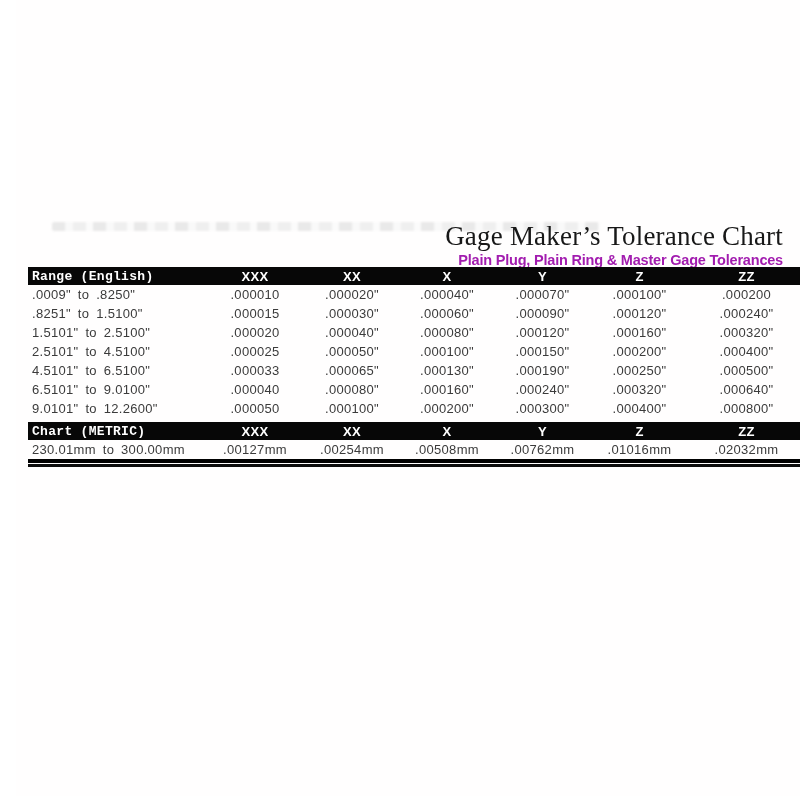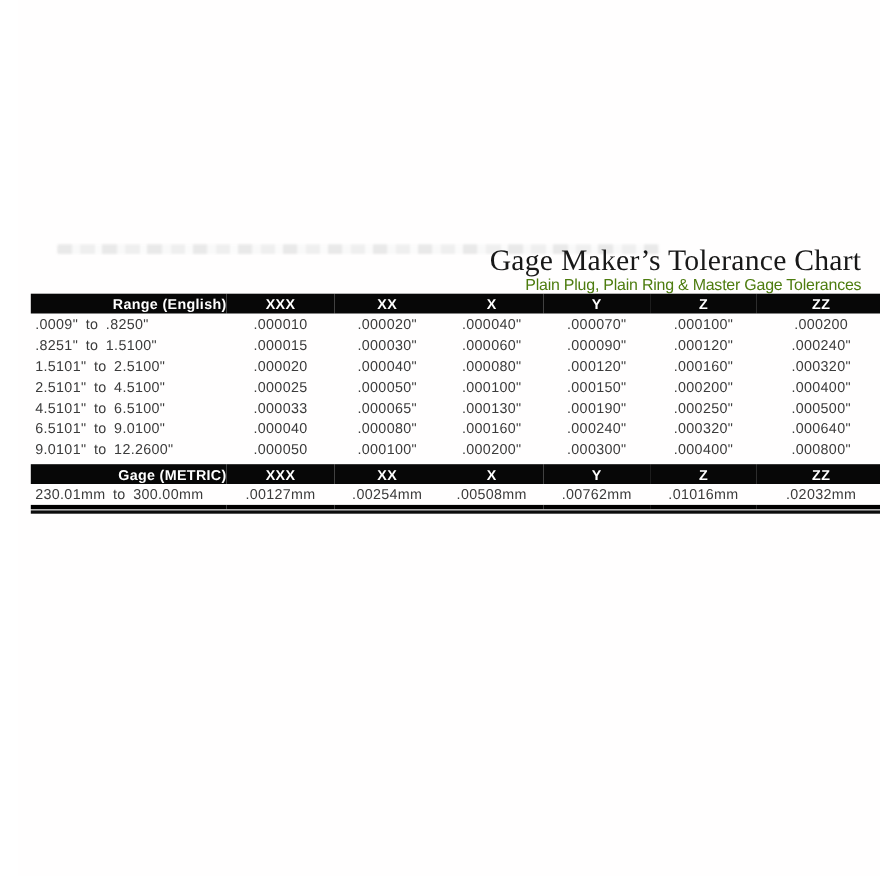--- a/index.html
+++ b/index.html
@@ -12,31 +12,31 @@
     background:repeating-linear-gradient(90deg,#e4e4e4 0 13px,#f8f8f8 13px 21px,#ececec 21px 34px,#fbfbfb 34px 41px);
     filter:blur(1.1px); opacity:.8; border-radius:2px;
   }
 
   .doc-header { position:absolute; top:222px; right:33px; text-align:right; }
   .doc-title {
     font-family:"Liberation Serif","DejaVu Serif",serif;
     font-size:27px; line-height:29px; color:#181818; letter-spacing:.2px; white-space:nowrap;
   }
   .doc-subtitle {
-    font-size:14.5px; font-weight:normal; color:#4d7c0f; letter-spacing:-.2px;
+    font-size:14.5px; font-weight:bold; color:#a21caf; letter-spacing:-.2px;
     margin-top:1px; white-space:nowrap;
   }
 
   .tables { position:absolute; left:12px; top:267px; width:777px; }
   table { border-collapse:collapse; table-layout:fixed; width:777px; }
   thead th {
     background:#070707; color:#ffffff; font-size:13px; font-weight:bold;
     height:18px; padding:0; text-align:center; letter-spacing:.3px; white-space:nowrap;
   }
-  thead th.range { text-align:right; padding-left:4px; }
+  thead th.range { text-align:left; padding-left:4px;font-family:Liberation Mono, monospace; }
   tbody td {
     height:19px; padding:0; font-size:13px; color:#3b3b3b; text-align:center;
     letter-spacing:.3px; white-space:nowrap;
   }
   tbody td.range { text-align:left; padding-left:4px; word-spacing:3px; }
   table.metric { margin-top:4px; }
   table.metric tbody tr:last-child td { border-bottom:4px solid #000000; }
   .bottom-rule { height:3px; background:#0c0c0c; margin-top:1px; }
 </style>
 </head>
@@ -146,21 +146,21 @@
         <col style="width:178px">
           <col style="width:98px">
           <col style="width:96px">
         <col style="width:94px">
           <col style="width:97px">
           <col style="width:97px">
           <col style="width:117px">
       </colgroup>
       <thead>
           <tr>
-            <th class="range">Gage (METRIC)</th>
+            <th class="range">Chart (METRIC)</th>
             <th>XXX</th>
             <th>XX</th>
             <th>X</th>
             <th>Y</th>
             <th>Z</th>
             <th>ZZ</th>
           </tr>
         </thead>
       <tbody>
           <tr>

